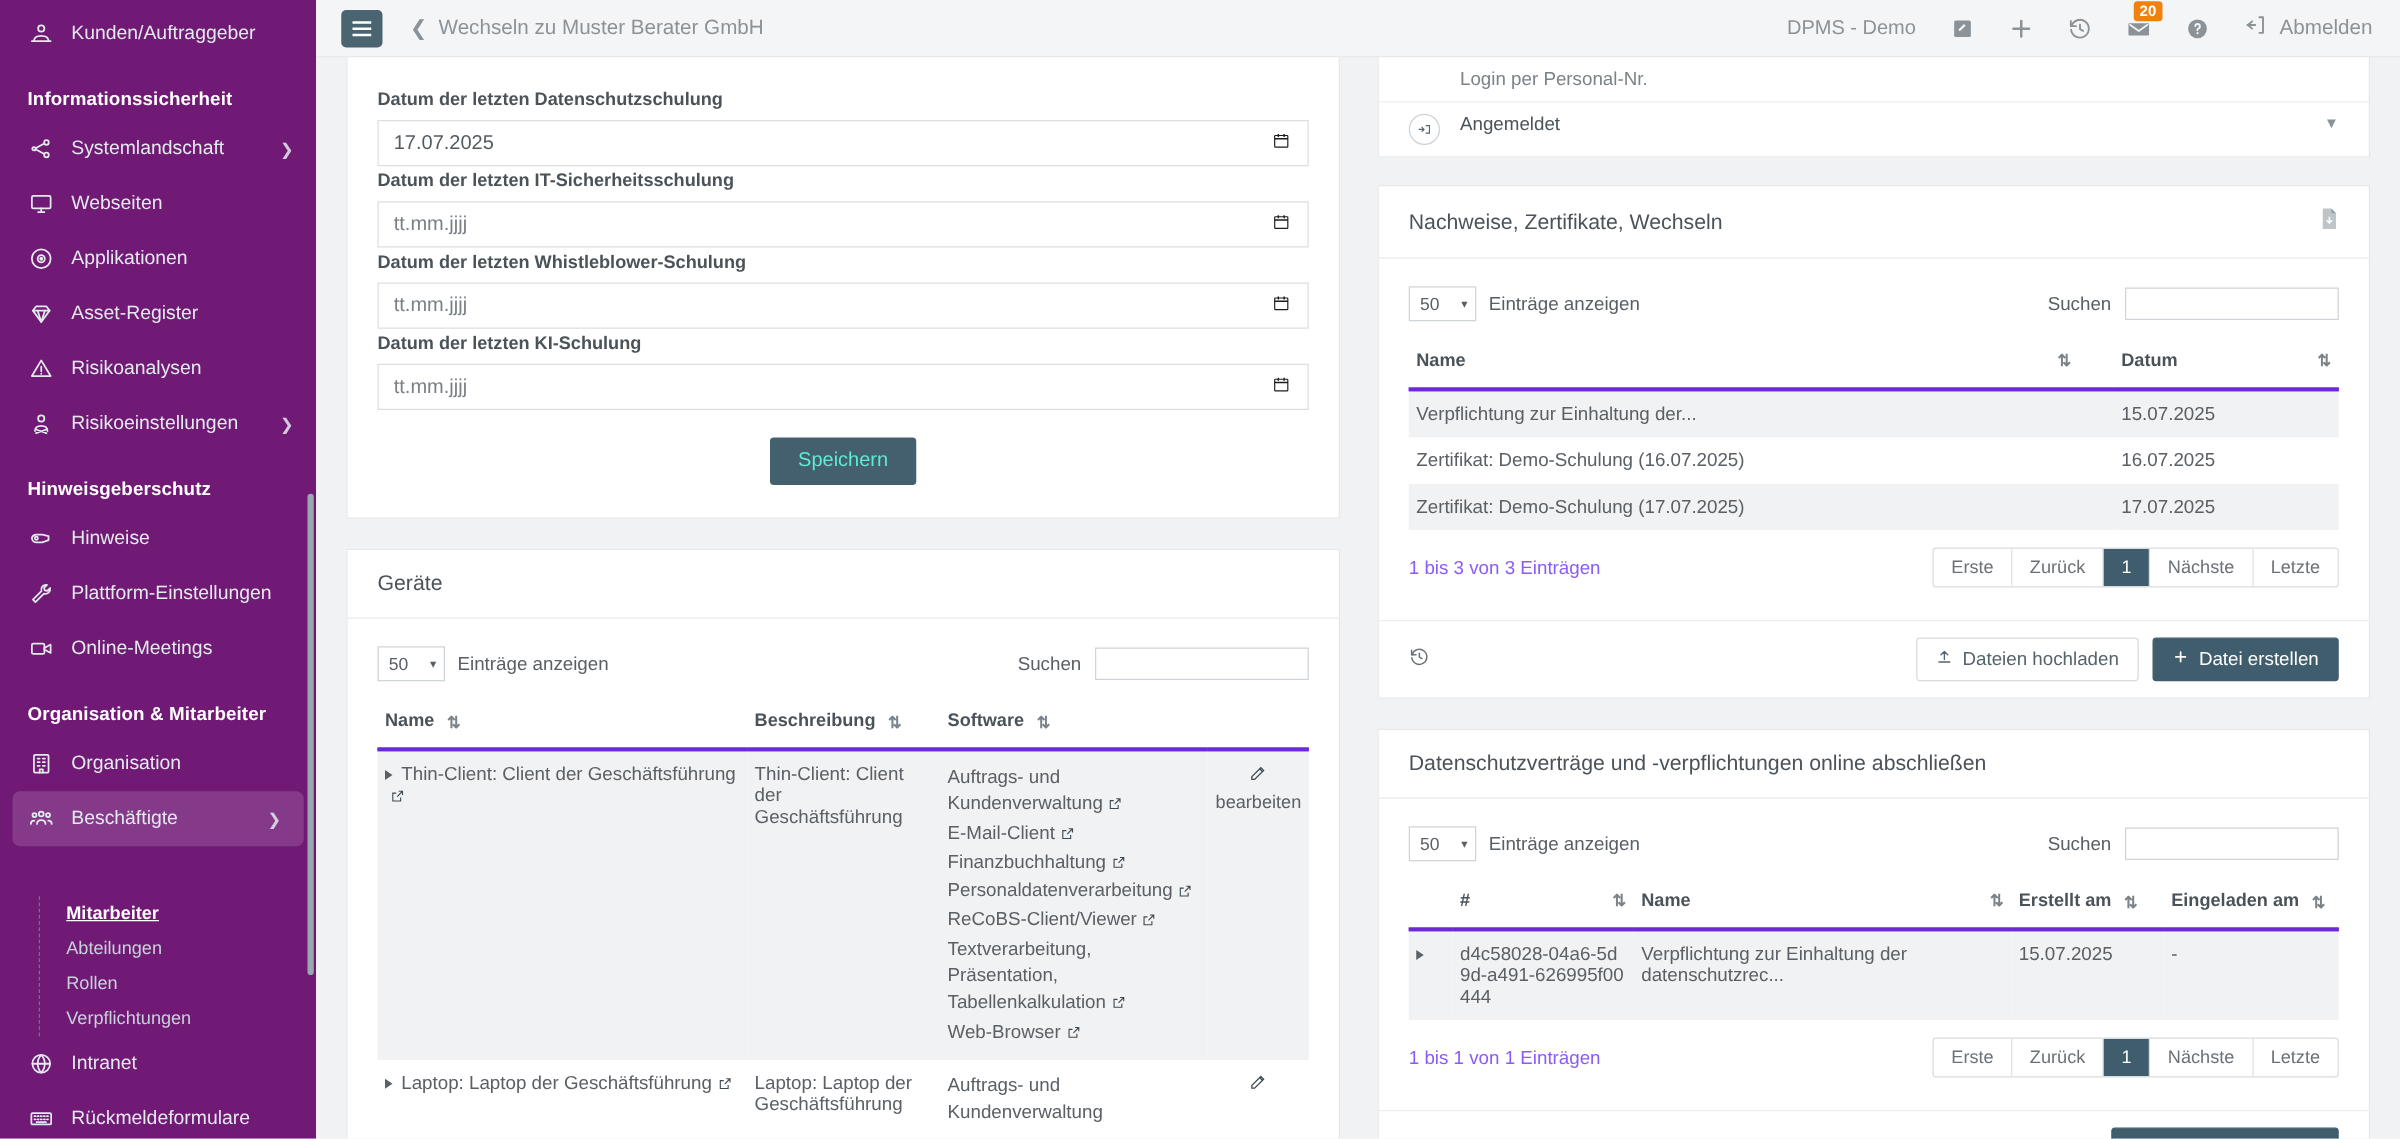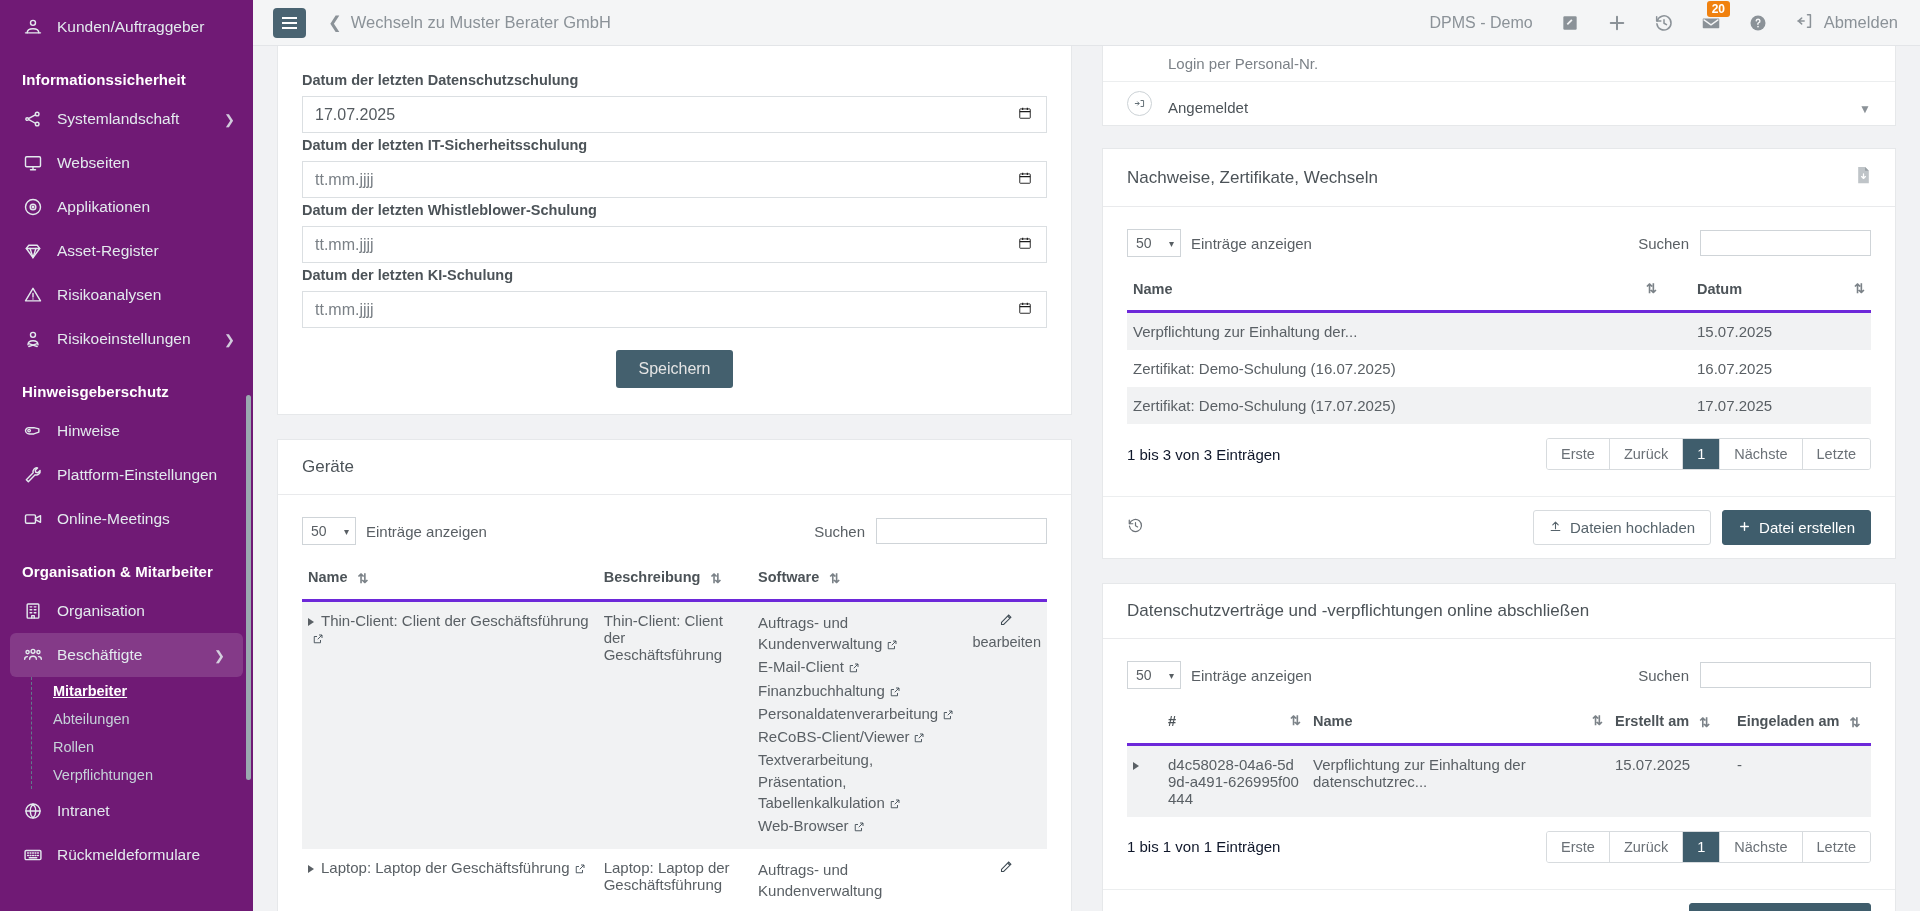--- a/index.html
+++ b/index.html
@@ -38,21 +38,21 @@
   }
   .sb-sub { position: relative; padding-left: 40px; }
   .sb-sub::before {
     content: ""; position: absolute; left: 31px; top: 0; bottom: 0;
     border-left: 1px dashed #61798a;
   }
   .sb-subitem {
     height: 28px; display: flex; align-items: center;
     font-size: 14.5px; color: #c6d2d9; padding-left: 13px; cursor: pointer;
   }
-  .sb-subitem.cur { color: #ffffff; text-decoration: underline; font-weight: bold; }
+  .sb-subitem.cur { color: #ffffff; text-decoration: underline; font-weight: bold; margin-top: 40px; }
 
   
   .main { flex: 1; height: 911px; position: relative; background: #f1f2f4; overflow: hidden; }
   .topbar {
     height: 46px; background: #f4f5f6; display: flex; align-items: center;
     padding: 0 22px 0 20px; border-bottom: 1px solid #e3e5e8;
   }
   .burger {
     width: 33px; height: 30px; background: #4a6472; border-radius: 4px;
     display: flex; align-items: center; justify-content: center; cursor: pointer;
@@ -95,21 +95,21 @@
   .flabel { font-size: 14.5px; font-weight: bold; color: #4c5358; margin-bottom: 8px; display: block; }
   .finput {
     width: 100%; height: 37px; border: 1px solid #dbdfe2; background: #fff;
     padding: 0 12px; font-size: 16px; color: #555b60; font-family: inherit;
     display: flex; align-items: center; position: relative;
   }
   .finput .ph { color: #7a8086; }
   .cal-ico { position: absolute; right: 14px; top: 50%; transform: translateY(-50%); }
   .cal-ico svg { width: 14px; height: 15px; stroke: #1c1c1c; fill: none; stroke-width: 1.6; }
   .btn-primary {
-    background: #44606e; color: #e5e5e5; border: none; padding: 10px 22px;
+    background: #44606e; color: #5eead4; border: none; padding: 10px 22px;
     font-size: 16px; border-radius: 3px; cursor: pointer; font-family: inherit;
   }
   .save-wrap { display: flex; justify-content: center; margin-top: 22px; }
 
   
   .dt-top { display: flex; align-items: center; justify-content: space-between; margin-bottom: 16px; }
   .dt-len { display: flex; align-items: center; gap: 10px; font-size: 15px; color: #595f64; }
   .dt-sel {
     height: 28px; border: 1px solid #cfd4d8; background: #fff; font-size: 14px;
     color: #595f64; padding: 0 20px 0 8px; font-family: inherit;
@@ -129,21 +129,21 @@
   tr.alt td { background: #f1f2f3; }
   .sort-ico { display: inline-block; margin-left: 6px; color: #7b8288; font-size: 13px; vertical-align: middle; }
   .tri { display: inline-block; width: 0; height: 0; border-left: 6px solid #5a6065;
          border-top: 4.5px solid transparent; border-bottom: 4.5px solid transparent;
          margin-right: 7px; vertical-align: middle; cursor: pointer; }
   .ext { display: inline-block; margin-left: 4px; vertical-align: -2px; cursor: pointer; }
   .ext svg { width: 12px; height: 12px; stroke: #3f4b54; fill: none; stroke-width: 1.8; }
   .sw-line { display: block; line-height: 1.42; }
 
   .dt-bottom { display: flex; align-items: center; justify-content: space-between; margin-top: 14px; }
-  .dt-info { font-size: 15px; color: #0f172a; }
+  .dt-info { font-size: 15px; color: #8b5cf6; }
   .pager { display: flex; border: 1px solid #d7dbde; border-radius: 3px; overflow: hidden; }
   .pager div {
     padding: 7px 14px; font-size: 14.5px; color: #6b7177; background: #fff;
     border-right: 1px solid #d7dbde; cursor: pointer;
   }
   .pager div:last-child { border-right: none; }
   .pager div.cur { background: #3f5d6c; color: #fff; }
 
   .card-foot {
     padding: 13px 24px; display: flex; align-items: center;
@@ -163,21 +163,21 @@
     align-items: center; gap: 8px; font-family: inherit;
   }
   .btn-ghost svg, .btn-dark svg { width: 13px; height: 13px; }
 
   .edit-cell { text-align: center; }
   .edit-cell svg { width: 15px; height: 15px; stroke: #3f4b54; fill: none; stroke-width: 1.7; }
   .edit-lbl { display: block; font-size: 14.5px; color: #5a6065; margin-top: 4px; cursor: pointer; }
 
   
   .stub { background: #fff; border: 1px solid #e6e8ea; border-top: none; margin-bottom: 22px; }
-  .stub-row { display: flex; align-items: flex-end; gap: 16px; padding: 9px 24px; font-size: 15px; color: #7c8288; }
+  .stub-row { display: flex; align-items: flex-start; gap: 16px; padding: 9px 24px; font-size: 15px; color: #7c8288; }
   .stub-row.b { border-top: 1px solid #eceeef; color: #4c5358; }
   .circ { width: 25px; height: 25px; border-radius: 50%; border: 1px solid #ccd2d6;
           display: flex; align-items: center; justify-content: center; flex: 0 0 25px; }
   .circ svg { width: 13px; height: 13px; stroke: #56636b; fill: none; stroke-width: 1.7; }
   .caret-dn { margin-left: auto; color: #8b9298; font-size: 12px; cursor: pointer; }
 
   .file-ico { margin-left: auto; cursor: pointer; }
   .file-ico svg { width: 15px; height: 18px; }
 </style>
 </head>

